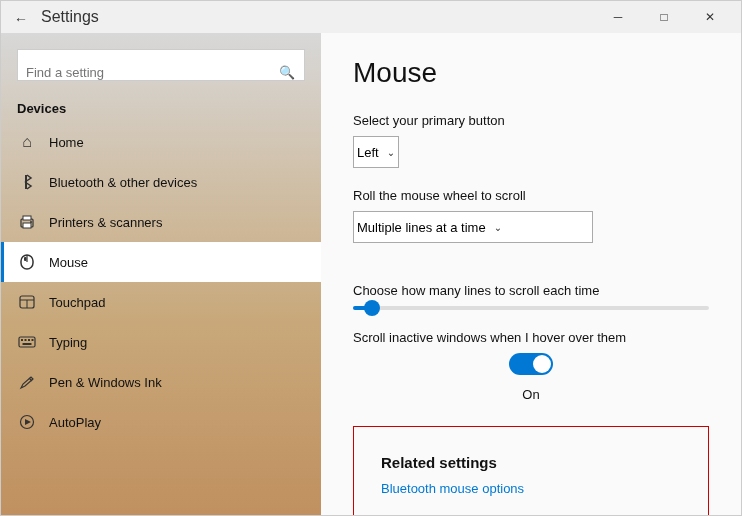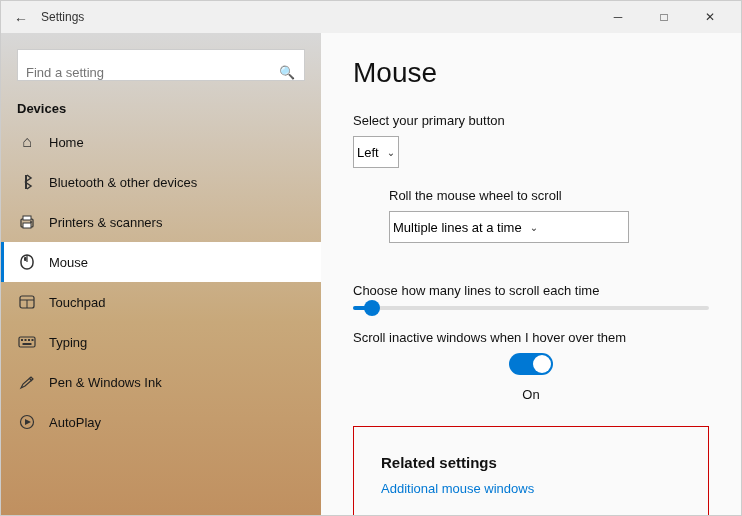--- a/index.html
+++ b/index.html
@@ -34,21 +34,21 @@
       display: flex;
       align-items: center;
       justify-content: center;
       cursor: pointer;
       font-size: 14px;
       color: #333;
     }
 
     .title-bar-title {
       flex: 1;
-      font-size: 12px;
+      font-size: 16px;
       color: #333;
       padding-left: 8px;
     }
 
     .title-bar-controls {
       display: flex;
       gap: 0;
     }
 
     .title-bar-btn {
@@ -200,21 +200,20 @@
       width: 240px;
     }
 
     .chevron {
       font-size: 10px;
       color: #333;
     }
 
     .scroll-section {
       margin-bottom: 20px;
-      margin-left: 36px;
     }
 
     .slider-container {
       margin-top: 8px;
       margin-bottom: 20px;
     }
 
     .slider-track {
       width: 100%;
       height: 4px;
@@ -445,18 +444,18 @@
       <div class="toggle-row">
         <div class="toggle">
           <div class="toggle-thumb"></div>
         </div>
         <span class="toggle-label">On</span>
       </div>
 
       
       <div class="related-settings-box">
         <div class="related-settings-title">Related settings</div>
-        <a class="related-settings-link" href="#">Additional mouse windows</a>
+        <a class="related-settings-link" href="#">Bluetooth mouse options</a>
       </div>
 
     </div>
   </div>
 </div>
 
 </body></html>

